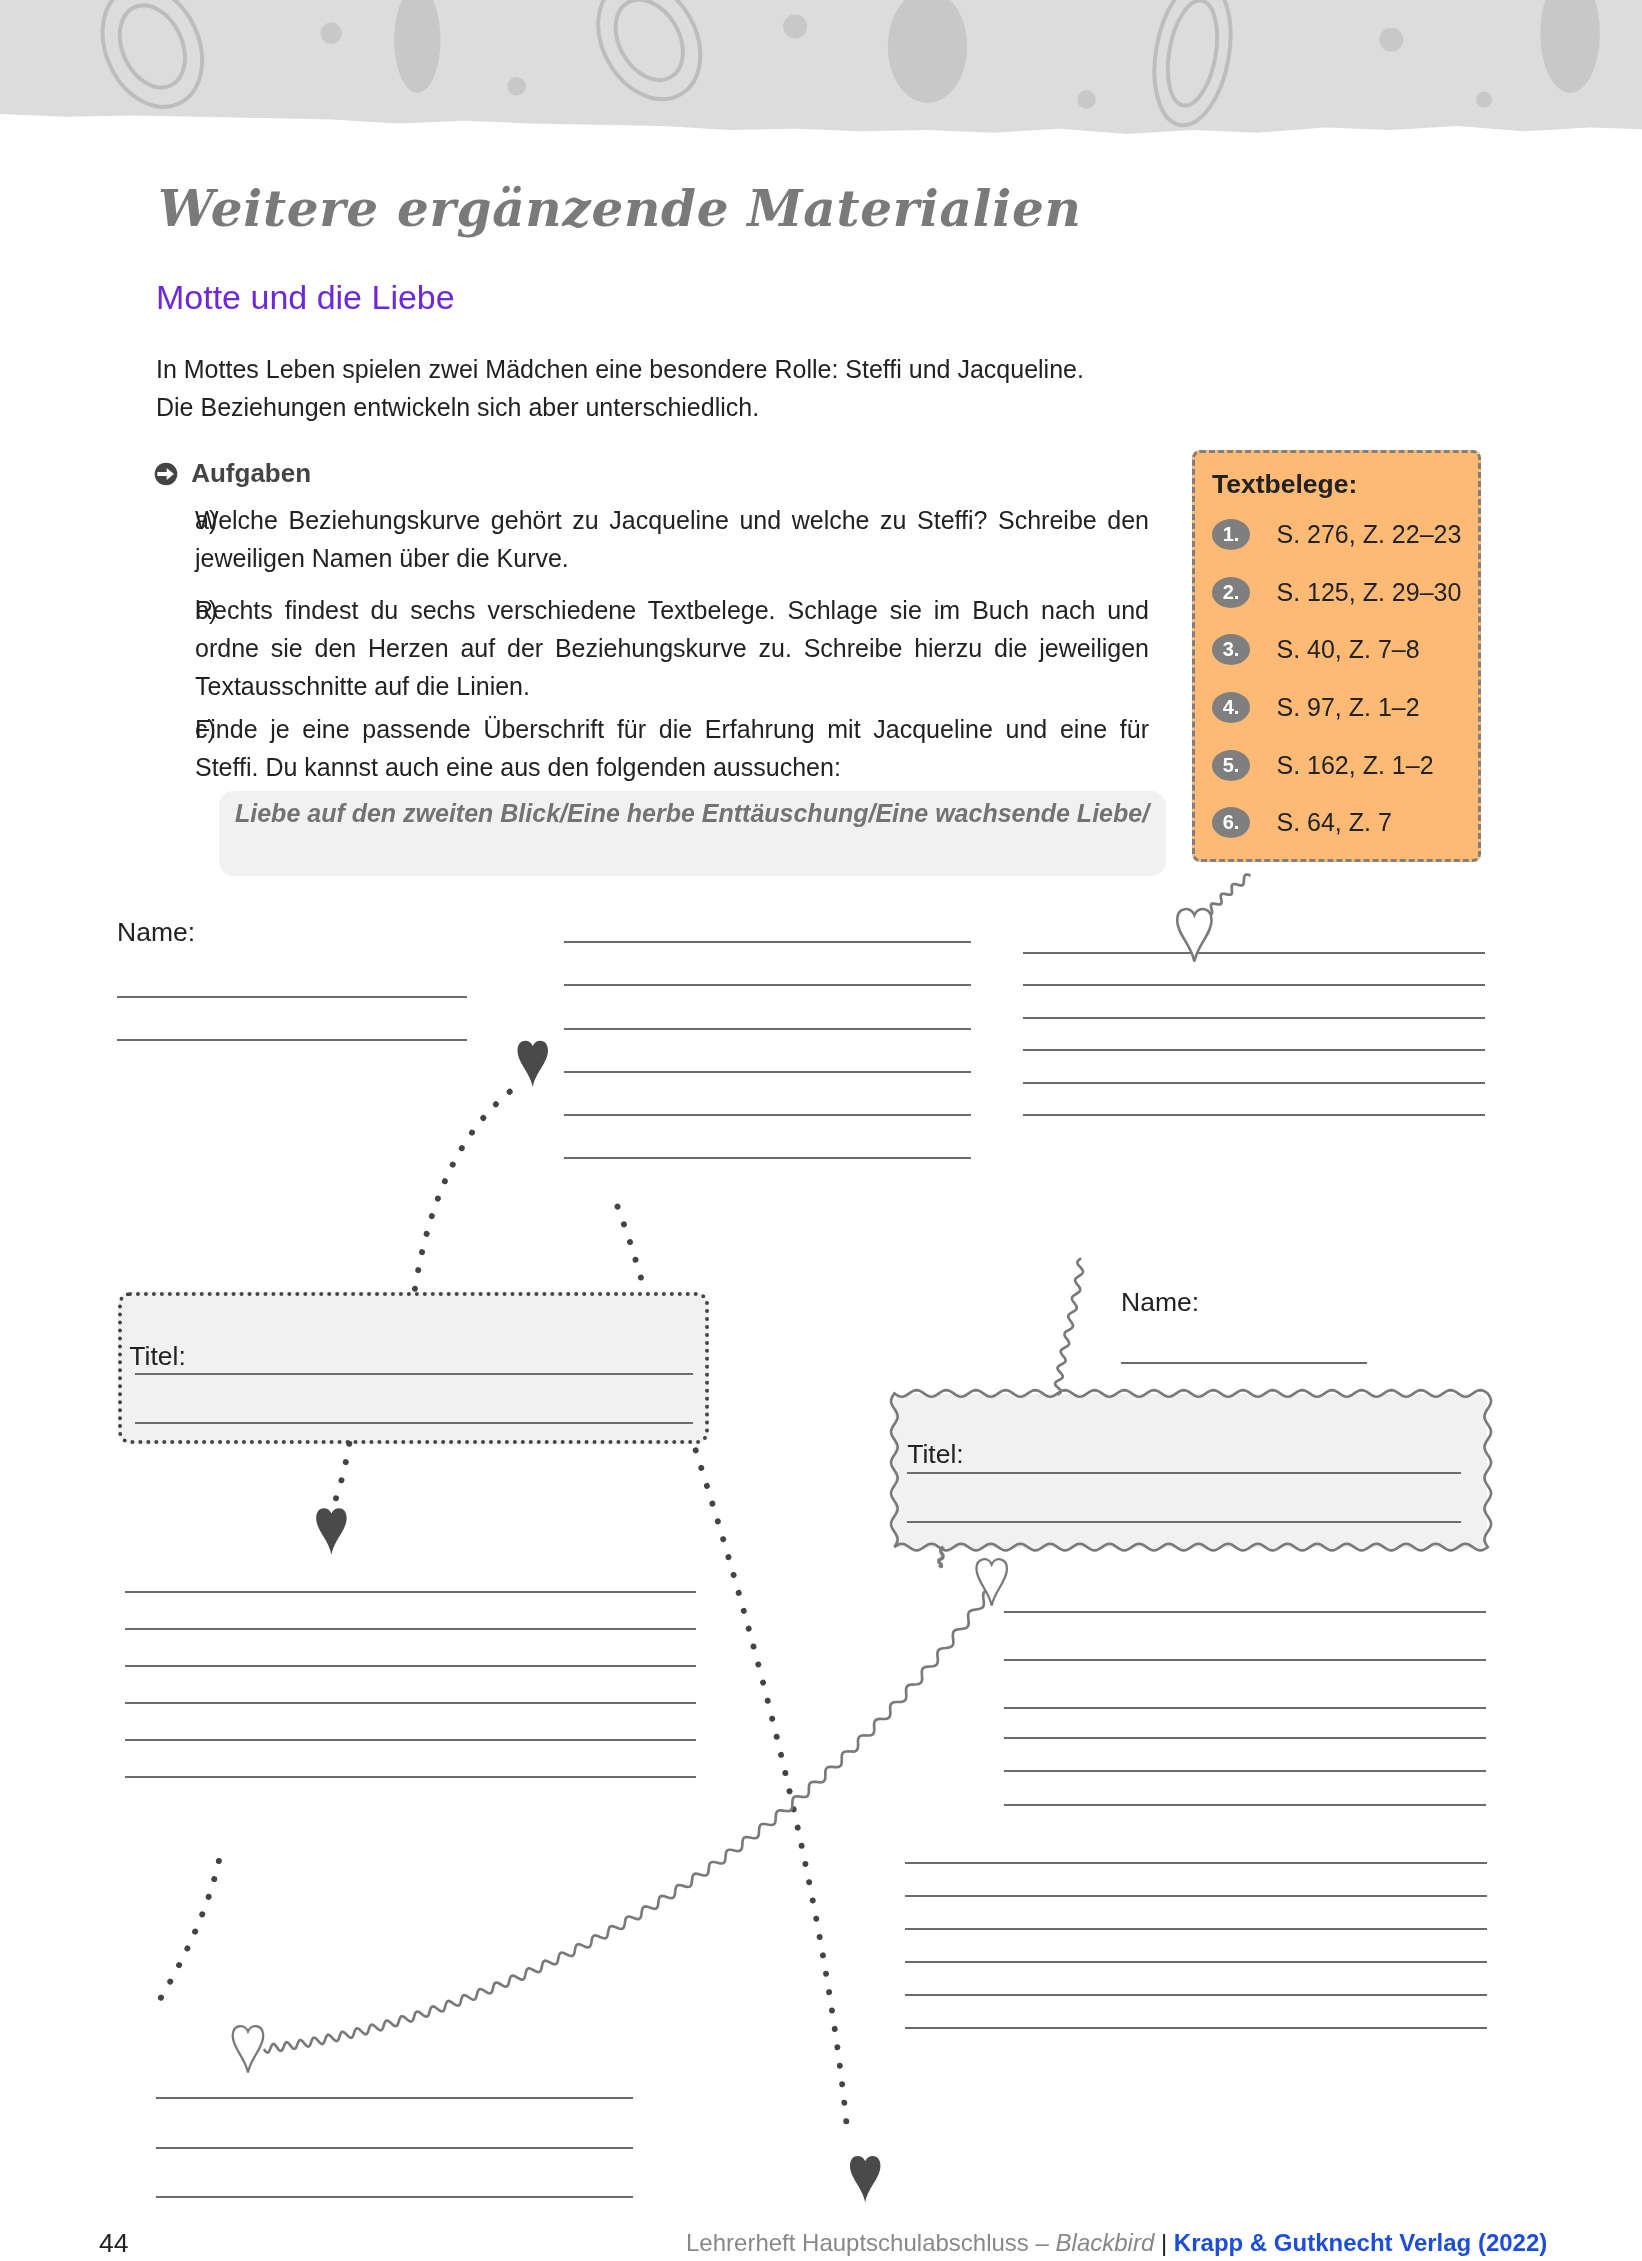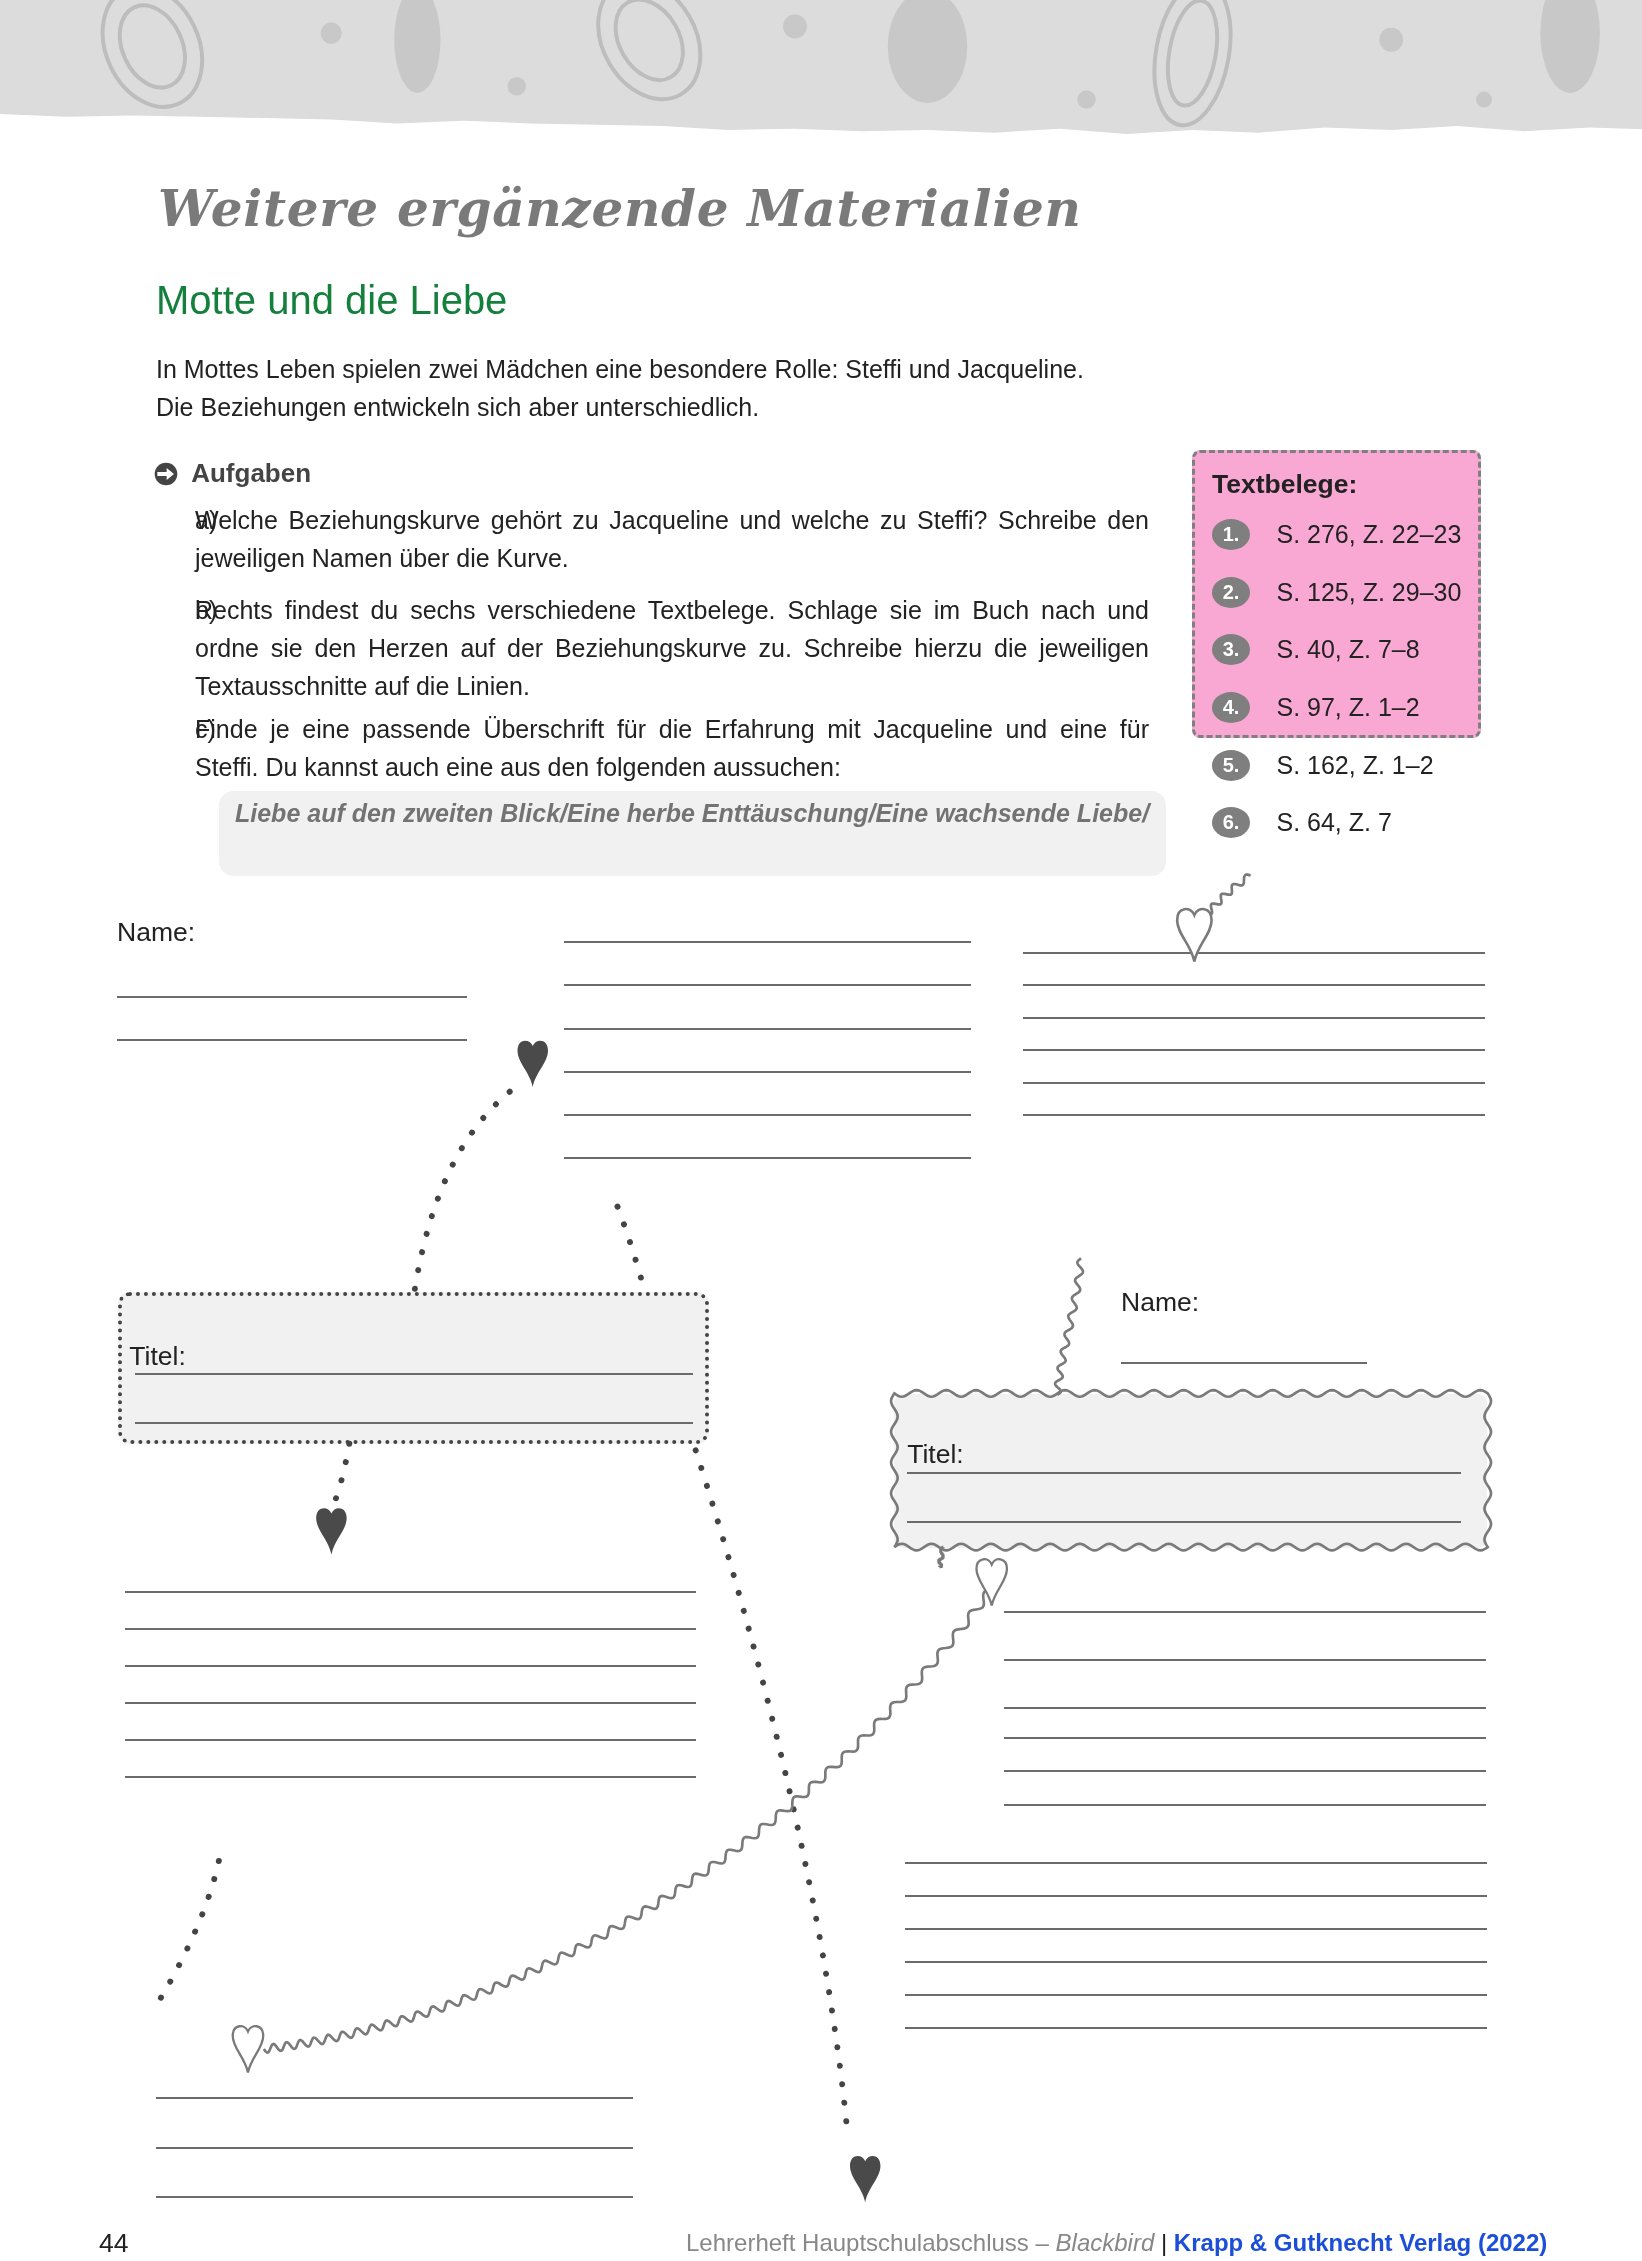--- a/index.html
+++ b/index.html
@@ -4,32 +4,32 @@
 <style>
   html, body { margin: 0; padding: 0; background: #ffffff; }
   body { width: 1643px; height: 2261px; position: relative; overflow: hidden;
          font-family: "Liberation Sans", "DejaVu Sans", sans-serif; color: #222; }
   .abs { position: absolute; }
   
   #header-band { left: 0; top: 0; width: 1643px; height: 136px; }
   
   .page-title { left: 158px; top: 179px; font-family: "DejaVu Serif", "Liberation Serif", serif;
     font-size: 50px; font-weight: bold; font-style: italic; color: #7a7a7a; letter-spacing: 0.7px; white-space: nowrap; }
-  .subtitle { left: 156px; top: 278px; font-size: 40px; color: #15803d; white-space: nowrap; }
+  .subtitle { left: 156px; top: 278px; font-size: 34px; color: #6d28d9; white-space: nowrap; }
   .intro { left: 156px; top: 350px; font-size: 25px; line-height: 38px; color: #222; width: 1060px; }
   .intro p { margin: 0; }
   .aufgaben-head { left: 154px; top: 458px; font-size: 26px; font-weight: bold; color: #444; display: flex; align-items: center; gap: 13.2px; white-space: nowrap; }
   .arrow-icon { width: 24px; height: 24px; }
   .task { position: absolute; left: 195px; font-size: 25px; line-height: 38px; color: #222; width: 954px; }
   .task .lbl { position: absolute; left: 0; top: 0; width: 40px; }
   .task .txt { text-align: justify; }
   .suggest-box { left: 219px; top: 791px; width: 947px; height: 85px; background: #f1f1f1; border-radius: 14.6px; }
   .suggest-box p { margin: 0; padding: 3.3px 16px; font-style: italic; font-weight: bold; font-size: 25px; line-height: 38px; color: #737373; }
   
-  .belege { left: 1192px; top: 450px; width: 289px; height: 288px; background: #f9a8d4; border: 3.3px dashed #7f7f7f; border-radius: 8px; box-sizing: border-box; }
+  .belege { left: 1192px; top: 450px; width: 289px; height: 412px; background: #fdba74; border: 3.3px dashed #7f7f7f; border-radius: 8px; box-sizing: border-box; }
   .belege-title { position: absolute; left: 17px; top: 16px; font-size: 26.5px; font-weight: bold; color: #222; }
   .beleg-row { position: absolute; left: 17px; display: flex; align-items: center; gap: 26.5px; font-size: 25px; color: #222; }
   .num-badge { width: 38px; height: 30.5px; border-radius: 50%; background: #7f7f7f; color: #fff; font-weight: bold; font-size: 20px; display: flex; align-items: center; justify-content: center; }
   
   .wline { position: absolute; height: 2px; background: #6b6b6b; }
   .label-bold { position: absolute; font-size: 26.5px; font-weight: normal; color: #222; white-space: nowrap; }
   
   .titel-box-left { left: 118px; top: 1292px; width: 591px; height: 152px; background: #f1f1f1; border: 4.6px dotted #444; border-radius: 12px; box-sizing: border-box; }
   .titel-box-right { left: 894px; top: 1394px; width: 593px; height: 154px; background: #f1f1f1; border-radius: 9.3px; box-sizing: border-box; }
   #diagram { position: absolute; left: 0; top: 0; width: 1643px; height: 2261px; pointer-events: none; }

